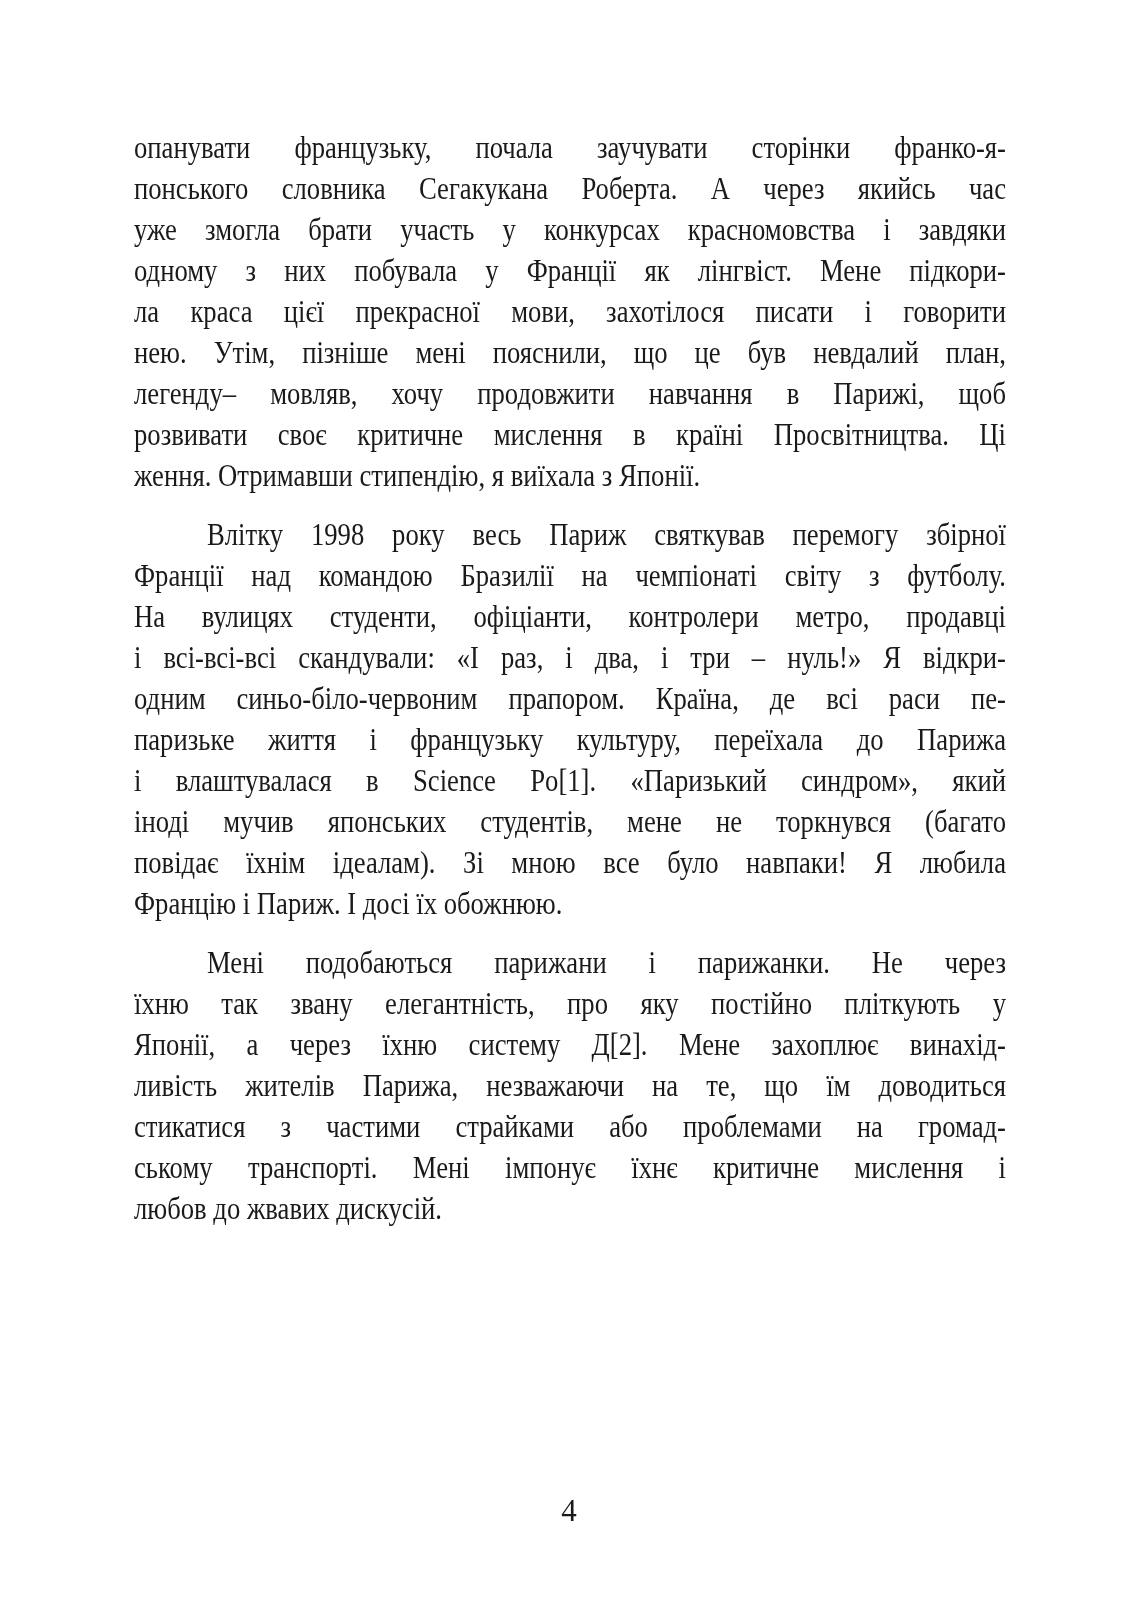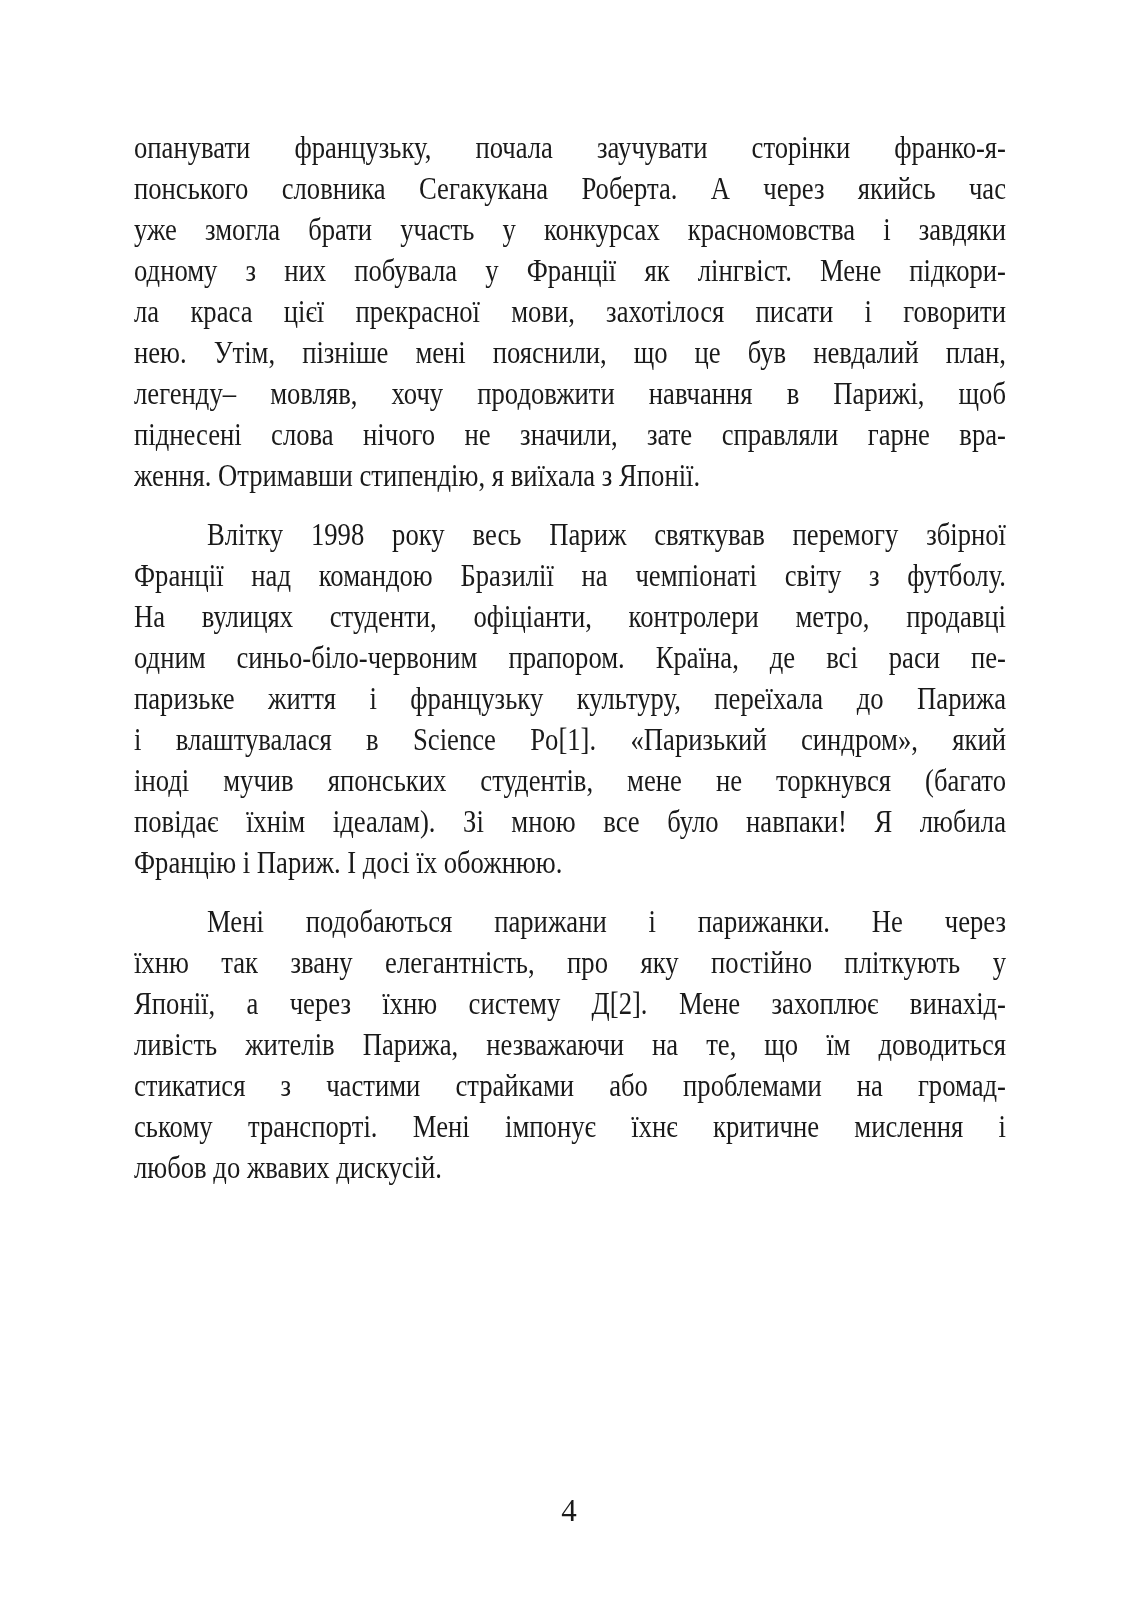--- a/index.html
+++ b/index.html
@@ -89,36 +89,39 @@
       <span class="line">
           <span class="inner">ла краса цієї прекрасної мови, захотілося писати і говорити</span>
         </span>
       <span class="line">
           <span class="inner">нею. Утім, пізніше мені пояснили, що це був невдалий план,</span>
         </span>
       <span class="line">
           <span class="inner">легенду– мовляв, хочу продовжити навчання в Парижі, щоб</span>
         </span>
       <span class="line">
-          <span class="inner">піднесені слова нічого не значили, зате справляли гарне вра-</span>
+          <span class="inner">розвивати своє критичне мислення в країні Просвітництва. Ці</span>
         </span>
       <span class="line last">
           <span class="inner">ження. Отримавши стипендію, я виїхала з Японії.</span>
         </span>
     </p>
 
     <p class="paragraph">
       <span class="line indent">
           <span class="inner">Влітку 1998 року весь Париж святкував перемогу збірної</span>
         </span>
       <span class="line">
           <span class="inner">Франції над командою Бразилії на чемпіонаті світу з футболу.</span>
         </span>
       <span class="line">
           <span class="inner">На вулицях студенти, офіціанти, контролери метро, продавці</span>
+        </span>
+      <span class="line">
+          <span class="inner">і всі-всі-всі скандували: «І раз, і два, і три – нуль!» Я відкри-</span>
         </span>
       <span class="line">
           <span class="inner">одним синьо-біло-червоним прапором. Країна, де всі раси пе-</span>
         </span>
       <span class="line">
           <span class="inner">паризьке життя і французьку культуру, переїхала до Парижа</span>
         </span>
       <span class="line">
           <span class="inner">і влаштувалася в Science Po[1]. «Паризький синдром», який</span>
         </span>

